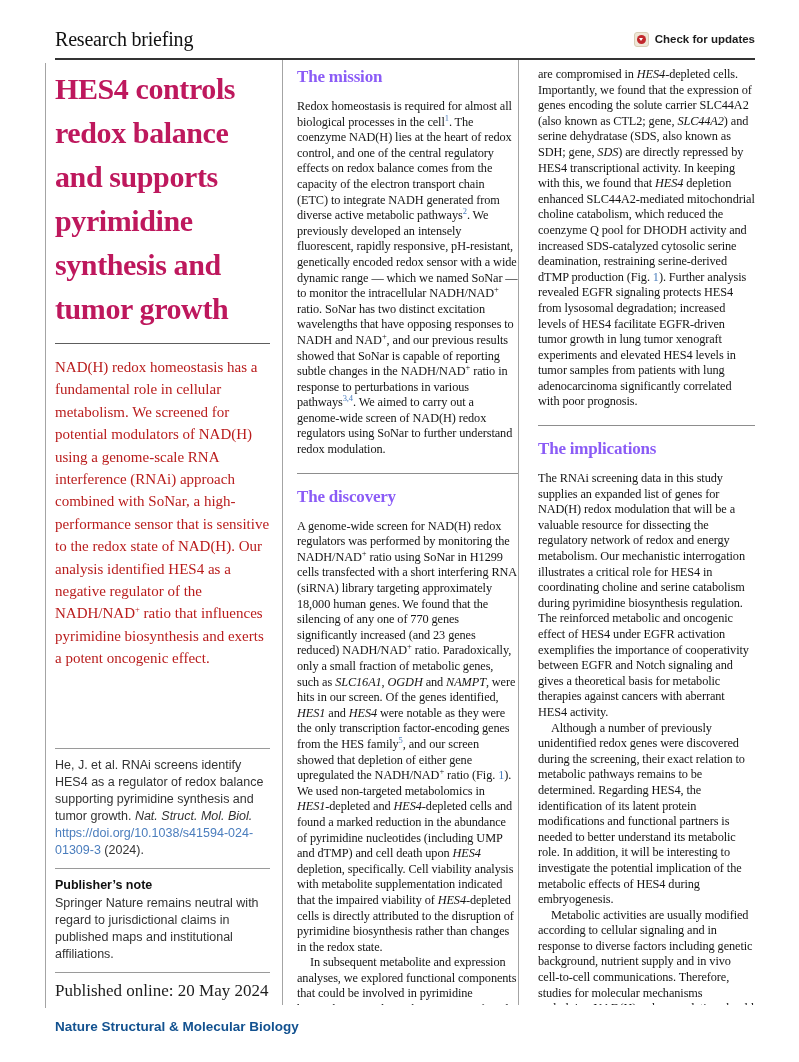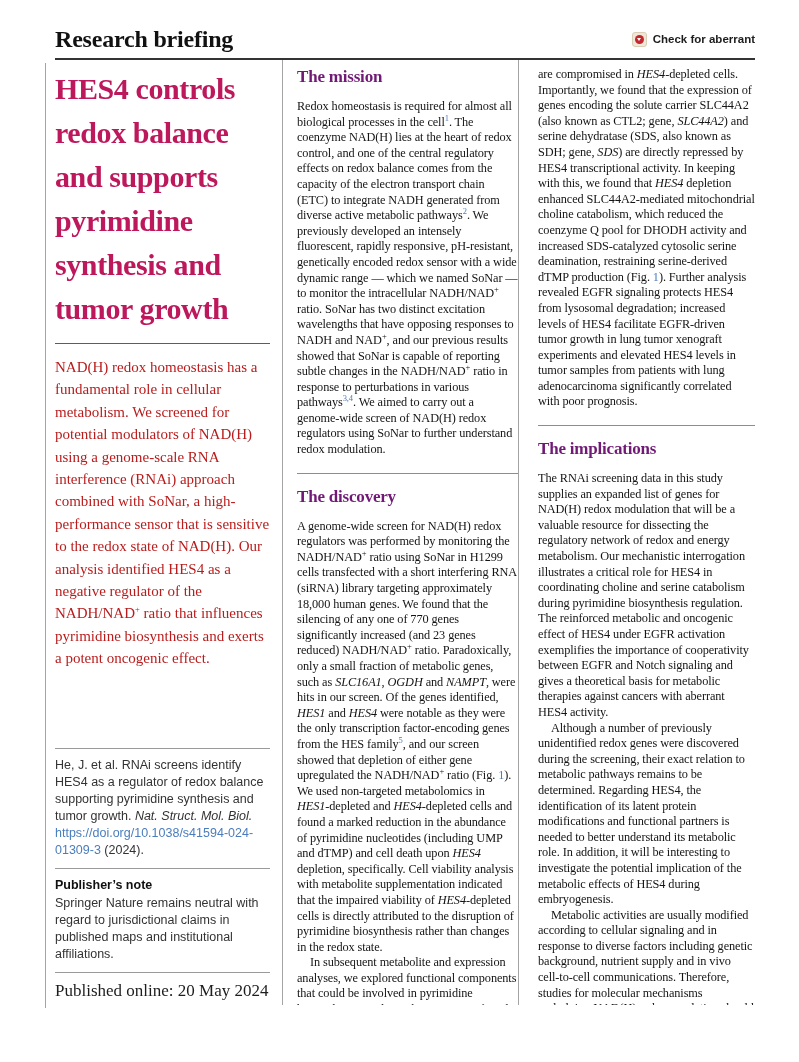--- a/index.html
+++ b/index.html
@@ -8,21 +8,21 @@
     position: relative;
     width: 799px; height: 1062px;
     background: #ffffff;
     padding: 26px 44px 0 55px;
     font-family: "Liberation Serif", serif;
     color: #141414;
     overflow: hidden;
   }
   
   .masthead { display: flex; justify-content: space-between; align-items: center; height: 26px; margin-bottom: 6px; }
-  .kicker { font-size: 24px; font-weight: 700; letter-spacing: -0.2px; color: #111; }
+  .kicker { font-size: 20px; font-weight: 400; letter-spacing: -0.2px; color: #111; }
   .updates { display: flex; align-items: center; gap: 6px; font-family: "Liberation Sans", sans-serif; font-size: 11.5px; font-weight: 600; color: #1d1d1d; cursor: pointer; }
   .crossmark { width: 15px; height: 15px; border-radius: 3px; background: #efe7d7; border: 1px solid #d9cdb6; display: flex; align-items: center; justify-content: center; }
   .crossmark .dot { width: 9px; height: 9px; border-radius: 50%; background: #c2282d; position: relative; }
   .crossmark .dot::after { content: ""; position: absolute; left: 2.5px; top: 3px; width: 0; height: 0;
     border-left: 2px solid transparent; border-right: 2px solid transparent; border-top: 3px solid #fff; }
   .header-rule { height: 2px; background: #343434; }
   
   .columns { display: flex; height: 945px; overflow: hidden; }
   .col { overflow: hidden; padding-top: 7px; }
   .col-left { flex: 0 0 227px; width: 227px; padding-right: 12px; display: flex; flex-direction: column; }
@@ -32,21 +32,21 @@
   
   .title { font-size: 30px; line-height: 44px; font-weight: 700; letter-spacing: -0.4px; color: #be185d; margin: 0 0 12px; }
   .rule-dark { border: 0; border-top: 1.5px solid #5d5d5d; margin: 0 0 12px; }
   .standfirst { font-size: 15px; line-height: 22.4px; color: #b91c1c; margin: 0; }
   .summary-block { margin-top: auto; font-family: "Liberation Sans", sans-serif; padding-bottom: 4px; }
   .rule-gray { border: 0; border-top: 1px solid #9a9a9a; margin: 9px 0 8px; }
   .sum-h { font-size: 12.5px; font-weight: 700; color: #101010; margin: 0 0 2px; line-height: 16px; }
   .sum-p { font-size: 12.5px; line-height: 17px; color: #333; margin: 0; }
   .pub-date { font-family: "Liberation Serif", serif; font-size: 17px; color: #1d1d1d; margin: 4px 0 0; }
   
-  .sec-h { font-size: 17px; line-height: 20px; font-weight: 700; letter-spacing: -0.2px; color: #701a75; margin: 0 0 12px; }
+  .sec-h { font-size: 17px; line-height: 20px; font-weight: 700; letter-spacing: -0.2px; color: #8b5cf6; margin: 0 0 12px; }
   .body-p { font-size: 12.3px; line-height: 15.6px; letter-spacing: -0.1px; color: #141414; margin: 0; }
   .body-p + .body-p { text-indent: 13px; }
   .sec-rule { border: 0; border-top: 1px solid #8d8d8d; margin: 15px 0 13px; }
   sup { font-size: 8.5px; line-height: 0; vertical-align: super; }
   i { font-style: italic; text-align: right; }
   .lnk { color: #4a7dbd; }
   .ref { color: #4a7dbd; }
   
   .footer { margin-top: 14px; font-family: "Liberation Sans", sans-serif; font-size: 13.5px; font-weight: 700; color: #12518f; }
 </style>
@@ -54,21 +54,21 @@
 <body>
 
 <div class="page">
 
   <div class="masthead">
     <div class="kicker">Research briefing</div>
     <div class="updates">
       <span class="crossmark">
           <span class="dot"></span>
         </span>
-      <span>Check for aberrant</span>
+      <span>Check for updates</span>
     </div>
   </div>
   <div class="header-rule"></div>
   <div class="vrule-left"></div>
 
   <div class="columns">
 
     <div class="col col-left">
       <h2 class="title">HES4 controls redox balance and supports pyrimidine synthesis and tumor growth</h2>
       <hr class="rule-dark">
@@ -105,14 +105,15 @@
         <h3 class="sec-h">The implications</h3>
         <p class="body-p">The RNAi screening data in this study supplies an expanded list of genes for NAD(H) redox modulation that will be a valuable resource for dissecting the regulatory network of redox and energy metabolism. Our mechanistic interrogation illustrates a critical role for HES4 in coordinating choline and serine catabolism during pyrimidine biosynthesis regulation. The reinforced metabolic and oncogenic effect of HES4 under EGFR activation exemplifies the importance of cooperativity between EGFR and Notch signaling and gives a theoretical basis for metabolic therapies against cancers with aberrant HES4 activity.</p>
         <p class="body-p">Although a number of previously unidentified redox genes were discovered during the screening, their exact relation to metabolic pathways remains to be determined. Regarding HES4, the identification of its latent protein modifications and functional partners is needed to better understand its metabolic role. In addition, it will be interesting to investigate the potential implication of the metabolic effects of HES4 during embryogenesis.</p>
         <p class="body-p">Metabolic activities are usually modified according to cellular signaling and in response to diverse factors including genetic background, nutrient supply and in vivo cell-to-cell communications. Therefore, studies for molecular mechanisms underlying NAD(H) redox regulation should be conducted in different contexts in the future.</p>
       </section>
 
     </div>
 
   </div>
 
+  <div class="footer">Nature Structural &amp; Molecular Biology</div>
 
 </div>
 
 </body></html>

